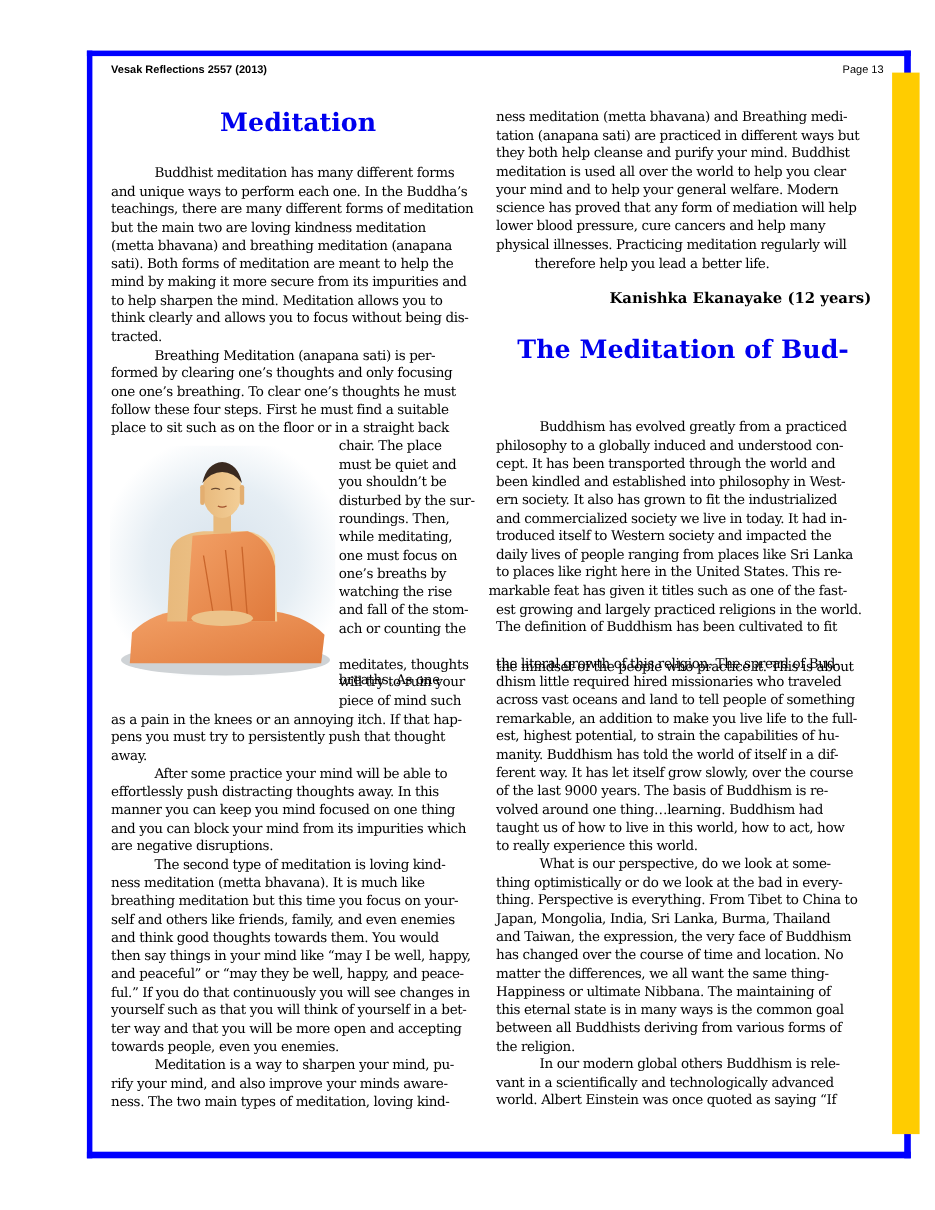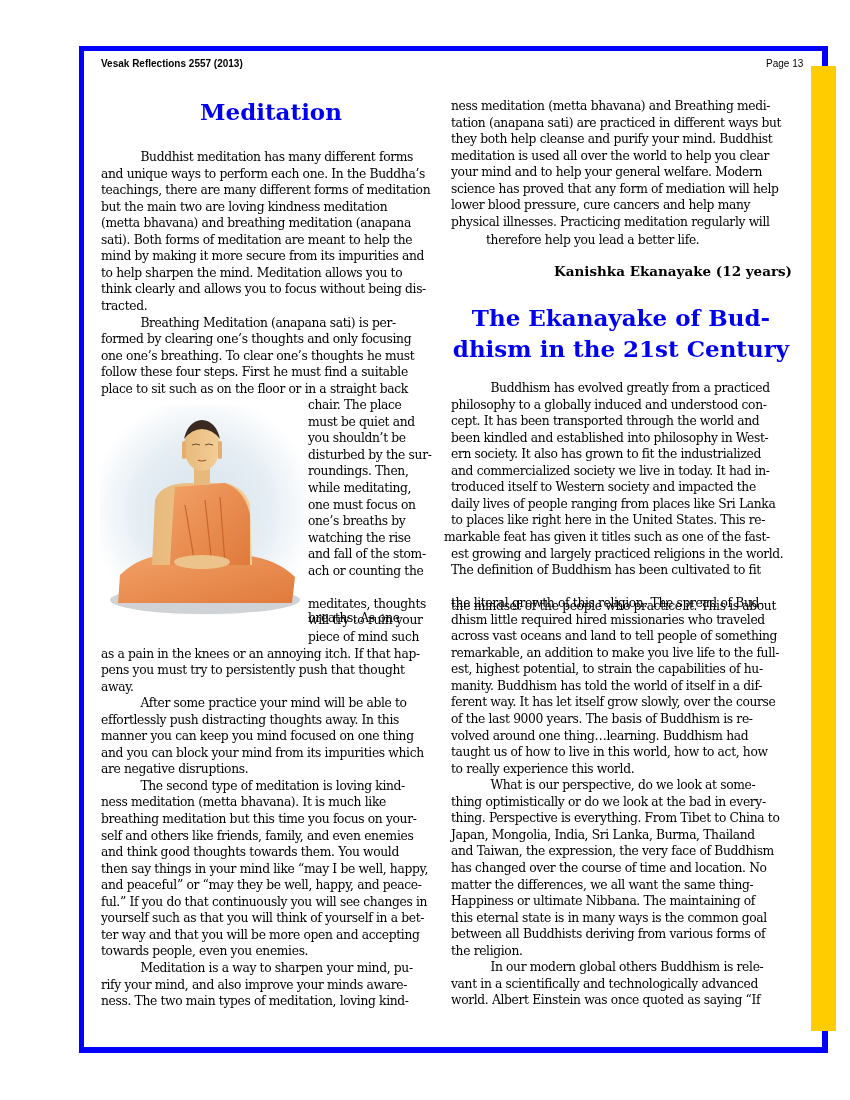--- a/index.html
+++ b/index.html
@@ -132,22 +132,21 @@
     <div class="line" style="left: 451px; top: 164.2px;">your mind and to help your general welfare. Modern</div>
     <div class="line" style="left: 451px; top: 180.75px;">science has proved that any form of mediation will help</div>
     <div class="line" style="left: 451px; top: 197.3px;">lower blood pressure, cure cancers and help many</div>
     <div class="line" style="left: 451px; top: 213.85px;">physical illnesses. Practicing meditation regularly will</div>
     <div class="line" style="left: 451px; top: 232px; margin-left: 35px;">therefore help you lead a better life.</div>
   </div>
 
 <div class="byline">Kanishka Ekanayake (12 years)</div>
 
 <div class="title title-2">
-  <div>The Ekanayake of Bud-</div>
-  <div>dhism in the 21st Century</div>
+  <div>The Meditation of Bud-</div>
 </div>
 
 <div id="col-right2">
     <div class="line" style="left: 451px; top: 380px;">    Buddhism has evolved greatly from a practiced</div>
     <div class="line" style="left: 451px; top: 396.55px;">philosophy to a globally induced and understood con-</div>
     <div class="line" style="left: 451px; top: 413.1px;">cept. It has been transported through the world and</div>
     <div class="line" style="left: 451px; top: 429.65px;">been kindled and established into philosophy in West-</div>
     <div class="line" style="left: 451px; top: 446.2px;">ern society. It also has grown to fit the industrialized</div>
     <div class="line" style="left: 451px; top: 462.75px;">and commercialized society we live in today. It had in-</div>
     <div class="line" style="left: 451px; top: 479.3px;">troduced itself to Western society and impacted the</div>

